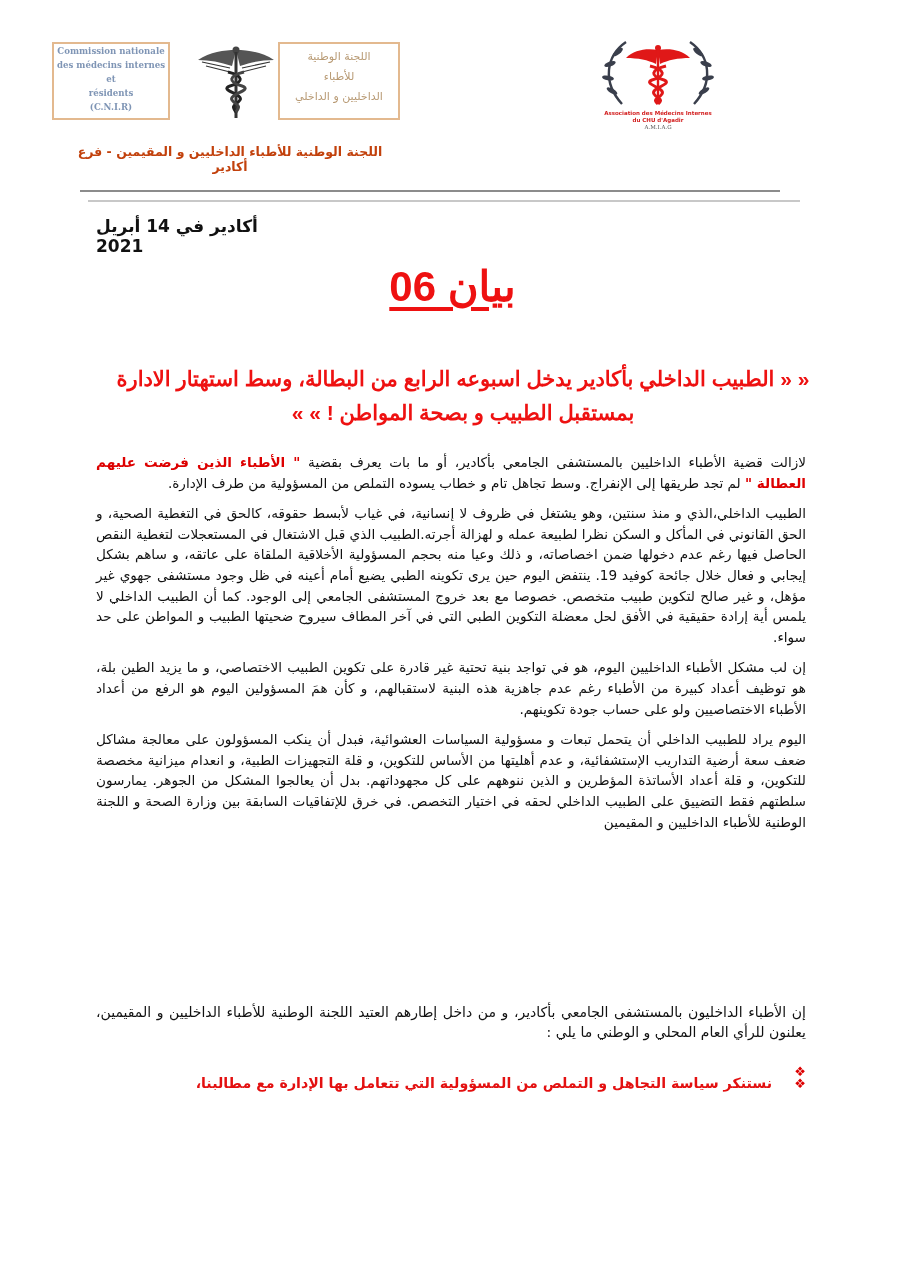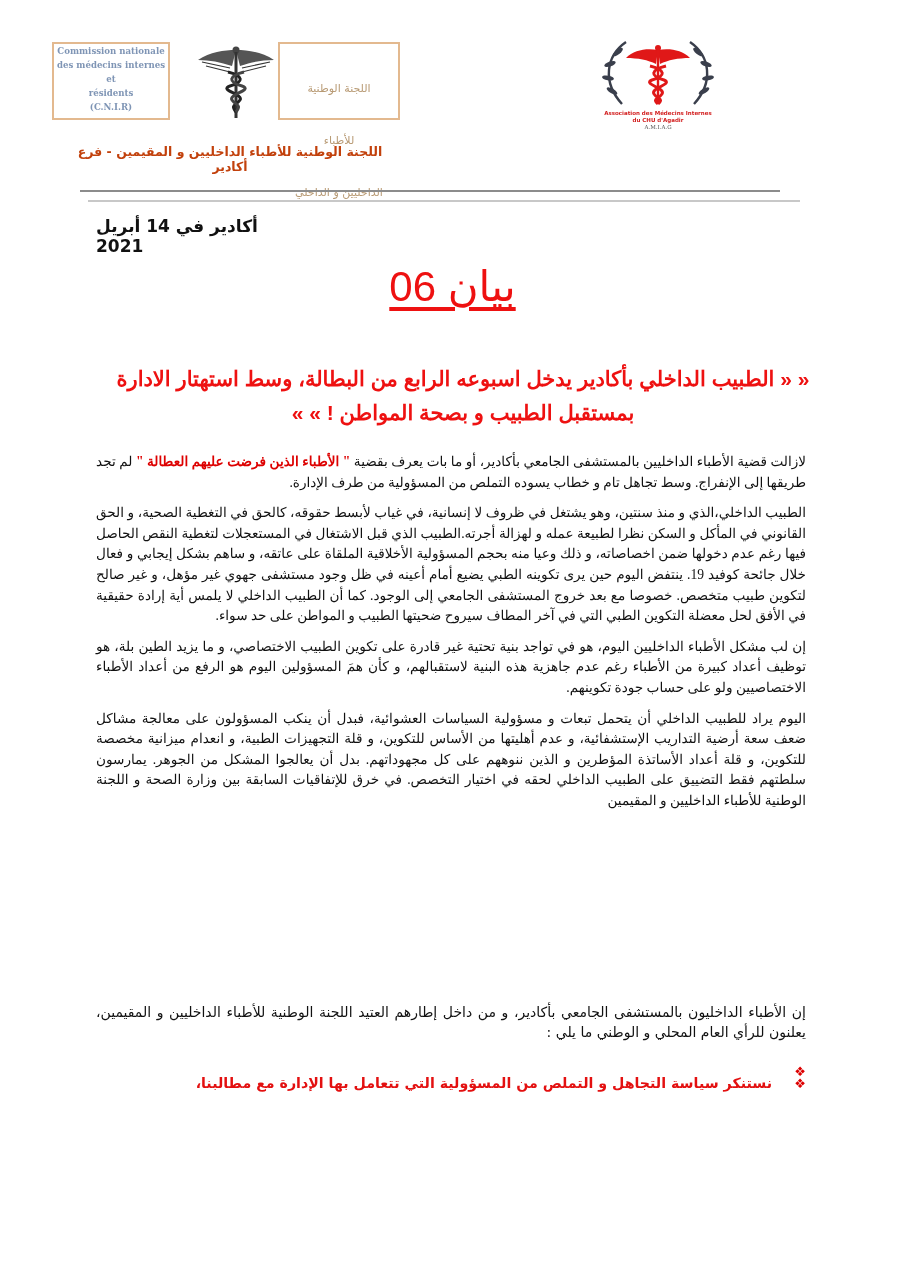--- a/index.html
+++ b/index.html
@@ -7,41 +7,41 @@
     body { position: relative; font-family: "DejaVu Sans", sans-serif; color: #111; }
 
     .header { position: absolute; left: 0; top: 0; width: 905px; height: 180px; }
     .logo-left { position: absolute; left: 52px; top: 42px; width: 400px; height: 80px; }
     .cnir-box { position: absolute; left: 0; top: 0; width: 118px; height: 78px; border: 2px solid #e3b98f; background: #fff;
       font-family: "DejaVu Serif", serif; font-size: 8.6px; line-height: 14px; color: #7f95b5; text-align: center; font-weight: bold; }
     .cnir-box span { display: block; }
     .caduceus-grey { position: absolute; left: 144px; top: 0; width: 80px; height: 80px; }
     .arabic-box { position: absolute; left: 226px; top: 0; width: 122px; height: 78px; border: 2px solid #e3b98f; background: #fff;
       font-size: 11px; line-height: 20px; color: #b89a74; text-align: center; padding-top: 3px; direction: rtl; }
-    .arabic-box span { display: block; margin-top: 32px; }
+    .arabic-box span { display: block; }
 
     .logo-right { position: absolute; left: 588px; top: 38px; width: 140px; height: 98px; }
     .amiag-text { position: absolute; left: 0; top: 72px; width: 140px; text-align: center; font-size: 5.5px; line-height: 7px; font-weight: bold; color: #d21c1c; }
     .amiag-text .sig { color: #555; font-family: "DejaVu Serif", serif; font-weight: normal; }
 
     .caption-left { position: absolute; left: 60px; top: 144px; width: 340px; text-align: center; direction: rtl; font-size: 12.5px; font-weight: bold; color: #c2410c; }
     .caption-right { position: absolute; left: 500px; top: 144px; width: 320px; text-align: center; direction: rtl; font-size: 12.5px; font-weight: bold; color: #111; }
 
     .rule1 { position: absolute; left: 80px; top: 190px; width: 700px; height: 2px; background: #8c8c8c; }
     .rule2 { position: absolute; left: 88px; top: 200px; width: 712px; height: 2px; background: #c8c8c8; }
 
     .date-line { position: absolute; left: 96px; top: 216px; width: 180px; text-align: left; direction: rtl; font-size: 17px; font-weight: bold; unicode-bidi: plaintext; }
 
     .statement-title { position: absolute; left: 0; top: 262px; width: 905px; text-align: center; }
-    .statement-title span { font-family: "Liberation Sans", sans-serif; font-weight: normal; font-size: 42px; color: #ee1111; text-decoration: underline; text-decoration-thickness: 4px; text-underline-offset: 6px; direction: rtl; unicode-bidi: plaintext; }
+    .statement-title span { font-family: "Liberation Sans", sans-serif; font-weight: bold; font-size: 42px; color: #ee1111; text-decoration: underline; text-decoration-thickness: 4px; text-underline-offset: 6px; direction: rtl; unicode-bidi: plaintext; }
 
     .subtitle { position: absolute; left: 108px; top: 362px; width: 710px; text-align: center; direction: rtl; font-family: "Liberation Sans", sans-serif; font-weight: bold; font-size: 21px; line-height: 34px; color: #ee1111; }
 
     .body-text { position: absolute; left: 96px; top: 452px; width: 710px; direction: rtl; text-align: justify; font-size: 13.6px; line-height: 20.6px; color: #111; }
-    .body-text p { margin-bottom: 10px; text-align-last: right; font-family: Liberation Serif, serif; }
+    .body-text p { margin-bottom: 10px; text-align-last: right; }
     .red-bold { color: #d00; font-weight: bold; }
 
     .declaration { position: absolute; left: 96px; top: 1002px; width: 710px; direction: rtl; text-align: justify; font-size: 14px; font-weight: normal; line-height: 20px; color: #111; text-align-last: right; }
     .demands { position: absolute; left: 96px; top: 1062px; width: 710px; direction: rtl; list-style: none; }
     .demands li { position: relative; padding-right: 34px; font-size: 14.2px; font-weight: bold; color: #e31010; line-height: 19px; text-align: justify; text-align-last: right; margin-bottom: 12px; }
     .demands .bullet { position: absolute; right: 0; top: 0; color: #d00; font-size: 13px; }
   </style>
 </head>
 <body>
 

